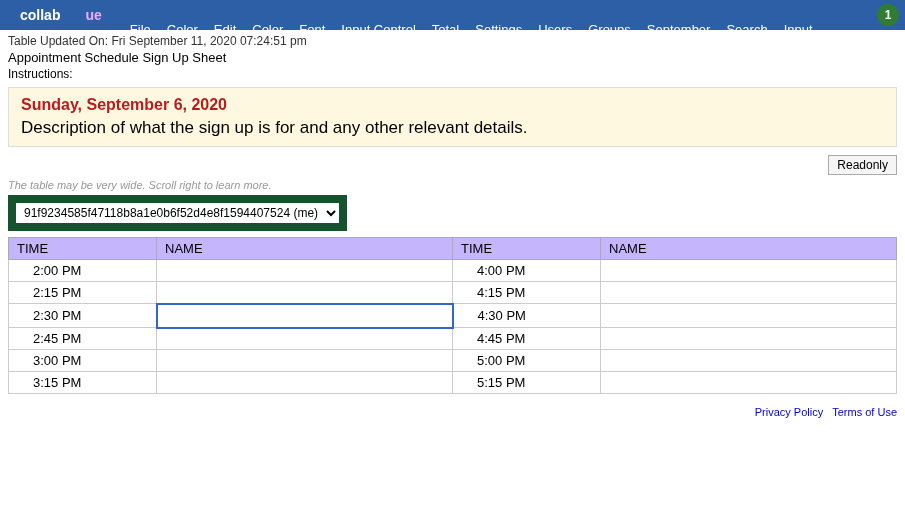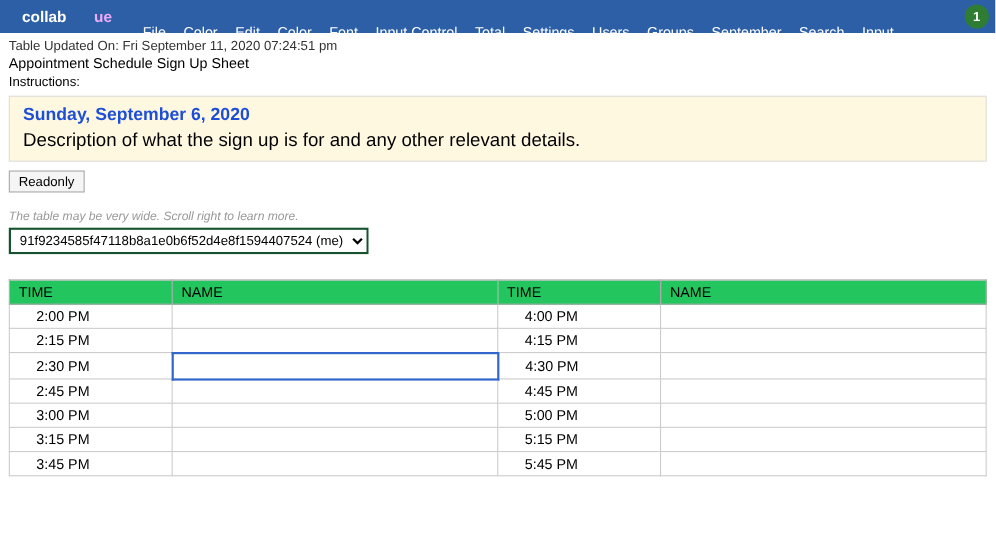--- a/index.html
+++ b/index.html
@@ -62,72 +62,72 @@
     .instructions-label { font-size: 12px; margin-bottom: 6px; }
 
     
     .sunday-box {
       background: #fff8e1;
       border: 1px solid #ddd;
       padding: 8px 12px;
       margin-bottom: 8px;
     }
     .sunday-date {
-      color: #1d4ed8;
+      color: #b91c1c;
       font-size: 16px;
       font-weight: bold;
       margin-bottom: 4px;
     }
     .sunday-desc { font-size: 17px; }
 
     
     .readonly-area {
       display: flex;
-      justify-content: flex-start;
-      margin-bottom: 16px;
+      justify-content: flex-end;
+      margin-bottom: 4px;
     }
     .readonly-btn {
       border: 1px solid #aaa;
       background: #f5f5f5;
       padding: 2px 8px;
       font-size: 12px;
       cursor: pointer;
     }
 
     
     .scroll-hint {
       font-size: 11px;
       color: #999;
       font-style: italic;
       margin-bottom: 4px;
     }
 
     
     .user-select-wrap {
-      border: 2px solid #14532d;
+      border: 8px solid #14532d;
       display: inline-block;
-      margin-bottom: 23px;
+      margin-bottom: 6px;
     }
     .user-select {
       font-size: 12px;
       border: none;
       outline: none;
       padding: 2px 4px;
       min-width: 280px;
       background: #fff;
     }
 
     
     .schedule-table {
       border-collapse: collapse;
       width: 100%;
       font-size: 13px;
     }
     .schedule-table th {
-      background: #22c55e;
+      background: #c4b5fd;
       border: 1px solid #aaa;
       padding: 3px 8px;
       text-align: left;
       font-weight: normal;
     }
     .schedule-table td {
       border: 1px solid #ccc;
       padding: 2px 24px;
       height: 22px;
     }
@@ -241,24 +241,23 @@
           <td class="col-name"></td>
           <td class="col-time">5:00 PM</td>
           <td class="col-name"></td>
         </tr>
         <tr>
           <td class="col-time">3:15 PM</td>
           <td class="col-name"></td>
           <td class="col-time">5:15 PM</td>
           <td class="col-name"></td>
         </tr>
-        <tr>
-          <td class="col-time">3:45 PM</td>
-          <td class="col-name"></td>
-          <td class="col-time">5:45 PM</td>
-          <td class="col-name"></td>
-        </tr>
       </tbody>
   </table>
 </div>
 
 <div class="footer">
+  <div>
+    <a>Privacy Policy</a>
+    &nbsp;
+    <a>Terms of Use</a>
+  </div>
 </div>
 
 </body></html>

